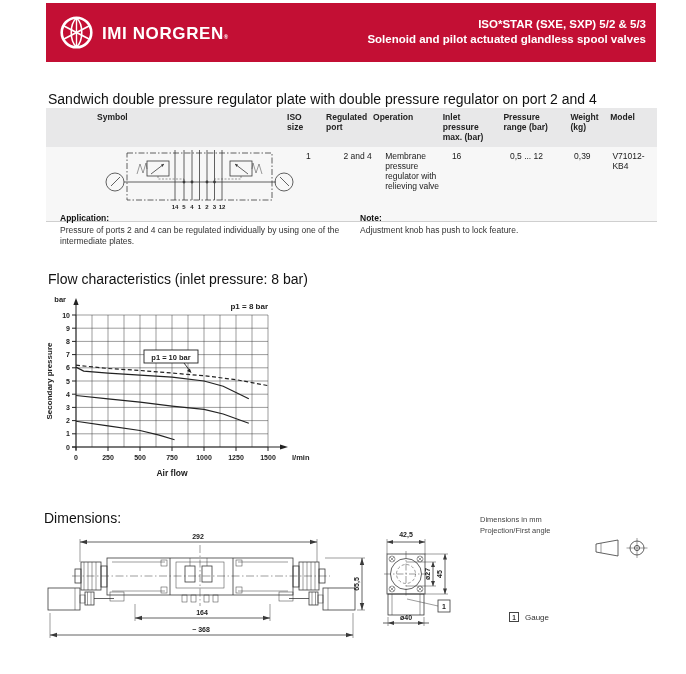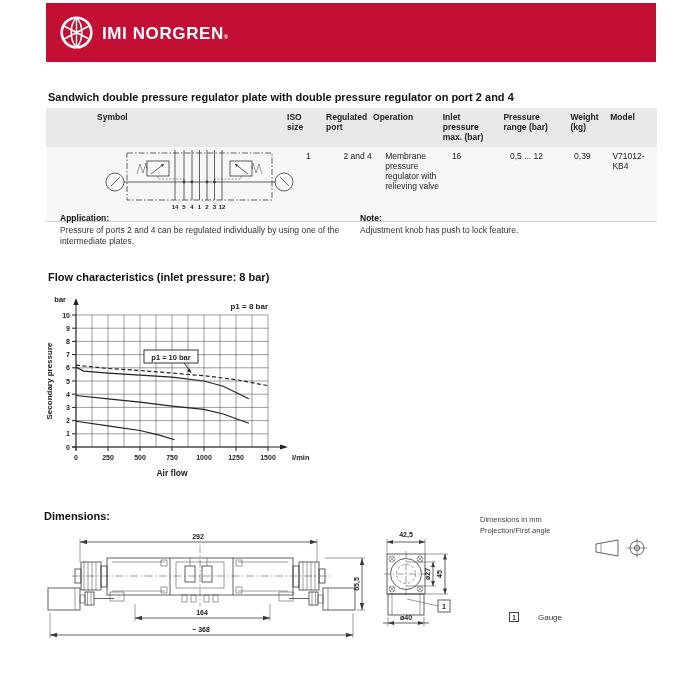--- a/index.html
+++ b/index.html
@@ -17,21 +17,21 @@
   .banner .brand {
     position:absolute; left:56px; top:21px; font-size:17px; font-weight:bold;
     letter-spacing:0.6px; white-space:nowrap;
   }
   .banner .brand .reg { font-size:6px; vertical-align:baseline; }
   .banner .titles {
     position:absolute; right:10px; top:14px; text-align:right;
     font-size:11.5px; font-weight:bold; line-height:15px; white-space:nowrap;
   }
   
-  .sec-title { position:absolute; font-size:11px; font-weight:bold; color:#111; white-space:nowrap; }
+  .sec-title { position:absolute; font-size:14px; font-weight:normal; color:#111; white-space:nowrap; }
   #doc-title  { left:48px; top:91px; }
   #flow-title { left:48px; top:271px; }
   #dim-title  { left:44px; top:510px; }
   
   .data-table { position:absolute; left:46px; top:108px; width:611px; font-size:8.5px; }
   .tr { display:flex; width:611px;padding-left:47px; }
   .tr.head { background:#e8e8e9; font-weight:bold; color:#222; }
   .tr.body { background:#f7f7f7; border-bottom:1px solid #cfcfcf; height:75px; }
   .td { padding:4px 6px 4px 4px; line-height:1.2; }
   .c-symbol { width:209px; } .c-iso { width:42px; } .c-port { width:47px; }
@@ -48,21 +48,21 @@
   
   #front-view { position:absolute; left:46px; top:528px; }
   #side-view  { position:absolute; left:380px; top:528px; }
   #projection { position:absolute; left:592px; top:538px; }
   .dim-meta {
     position:absolute; left:480px; top:515px; width:177px; text-align:left;
     font-size:7.5px; line-height:10.5px; color:#444;
   }
   .legend {
     position:absolute; left:509px; top:612px; font-size:8px; color:#333;
-    display:flex; align-items:center; gap:19px;justify-content:center;
+    display:flex; align-items:center; gap:6px;justify-content:center;
   }
   .legend .keybox {
     display:inline-block; width:10px; height:10px; border:1px solid #444;
     font-size:6.5px; text-align:center; line-height:9px; color:#333; font-weight:bold;
   }
   
   svg text { font-family:"Liberation Sans", sans-serif; }
   .dwg { stroke:#3a3a3a; fill:none; stroke-width:0.8; }
   .dwg-thin { stroke:#3a3a3a; fill:none; stroke-width:0.5; }
   .dim-txt { font-size:7px; font-weight:bold; fill:#222; }
@@ -74,20 +74,24 @@
 
   <div class="banner">
     <svg class="logo" width="35" height="35" viewBox="0 0 35 35">
       <circle cx="17.5" cy="17.5" r="14.8" fill="none" stroke="#fff" stroke-width="2.6"></circle>
       <path d="M17.5,3 C10.5,9 10.5,26 17.5,32" fill="none" stroke="#fff" stroke-width="1.6"></path>
       <path d="M17.5,3 C24.5,9 24.5,26 17.5,32" fill="none" stroke="#fff" stroke-width="1.6"></path>
       <path d="M5,11 L30,24 M30,11 L5,24" stroke="#fff" stroke-width="1.8"></path>
       <path d="M17.5,3 L17.5,32" stroke="#fff" stroke-width="1.4"></path>
     </svg>
     <div class="brand"><span>IMI NORGREN</span><span class="reg">®</span></div>
+    <div class="titles">
+      <div>ISO*STAR (SXE, SXP) 5/2 &amp; 5/3</div>
+      <div>Solenoid and pilot actuated glandless spool valves</div>
+    </div>
   </div>
 
   <div id="doc-title" class="sec-title">Sandwich double pressure regulator plate with double pressure regulator on port 2 and 4</div>
 
   <div class="data-table">
     <div class="tr head">
       <div class="td c-symbol">Symbol</div>
       <div class="td c-iso">ISO size</div>
       <div class="td c-port">Regulated port</div>
       <div class="td c-oper">Operation</div>

